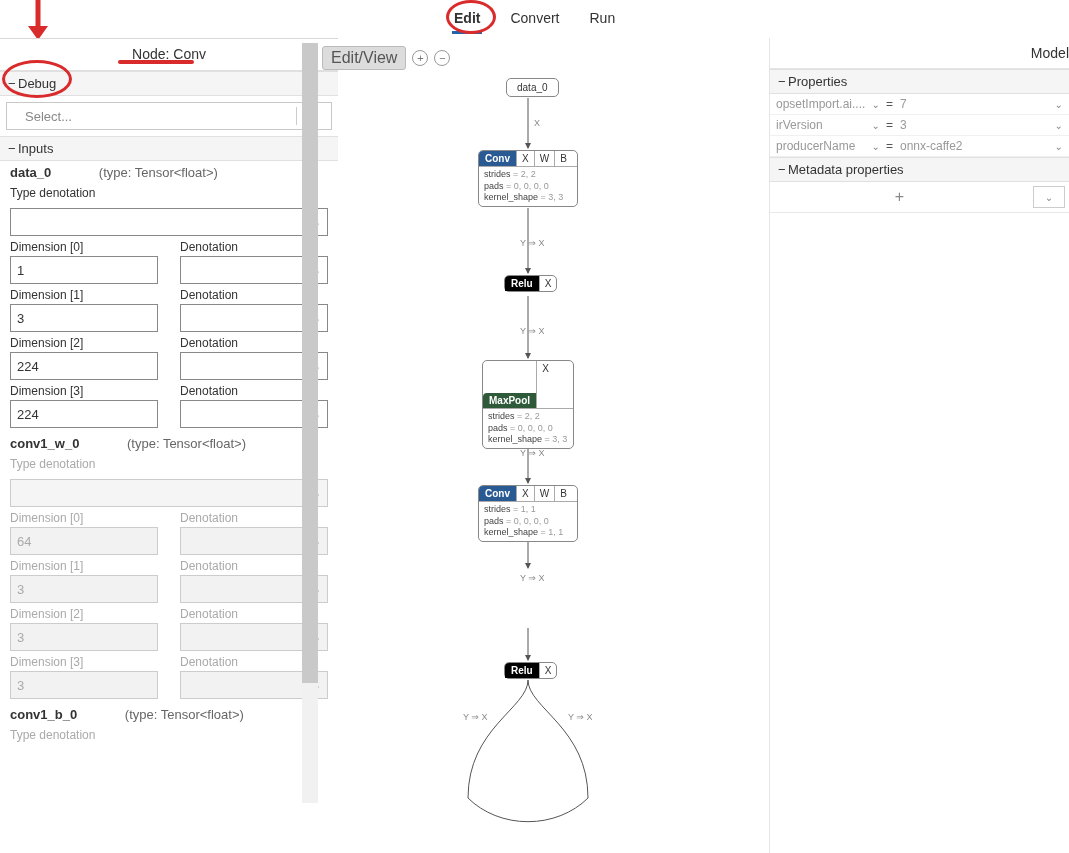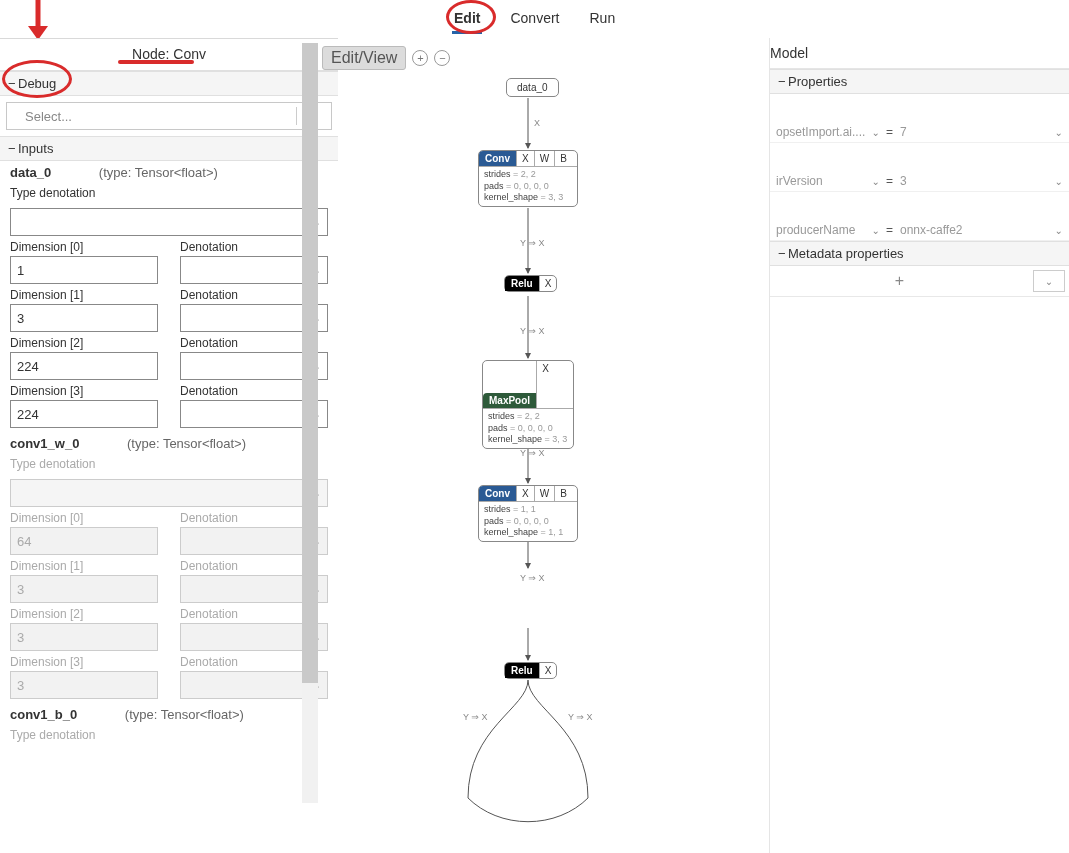--- a/index.html
+++ b/index.html
@@ -280,33 +280,32 @@
   .right-panel {
     position: absolute;
     top: 38px;
     right: 0;
     width: 300px;
     border-left: 1px solid #e5e5e5;
     background: #fff;
     height: 815px;
   }
   .right-header {
-    text-align: left;
+    text-align: right;
     font-size: 14px;
     padding: 7px 0;
     border-bottom: 1px solid #e5e5e5;
   }
   .prop-row {
     display: flex;
     align-items: center;
     border-bottom: 1px solid #f0f0f0;
     padding: 3px 6px;
     color: #999;
     font-size: 12px;
-    margin-top: 28px;
   }
   .prop-row .name {
     flex: 0 0 110px;
     display: flex;
     justify-content: space-between;
     align-items: center;
     padding-right: 6px;
   }
   .prop-row .eq { flex: 0 0 14px; color: #555; }
   .prop-row .val {

